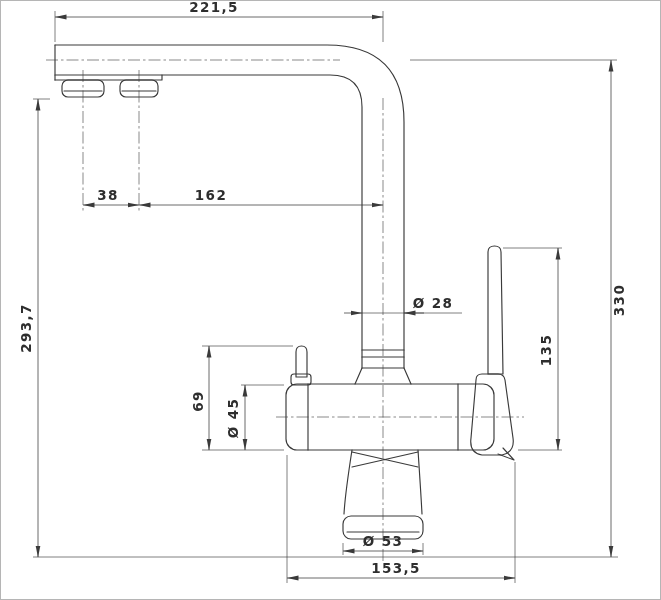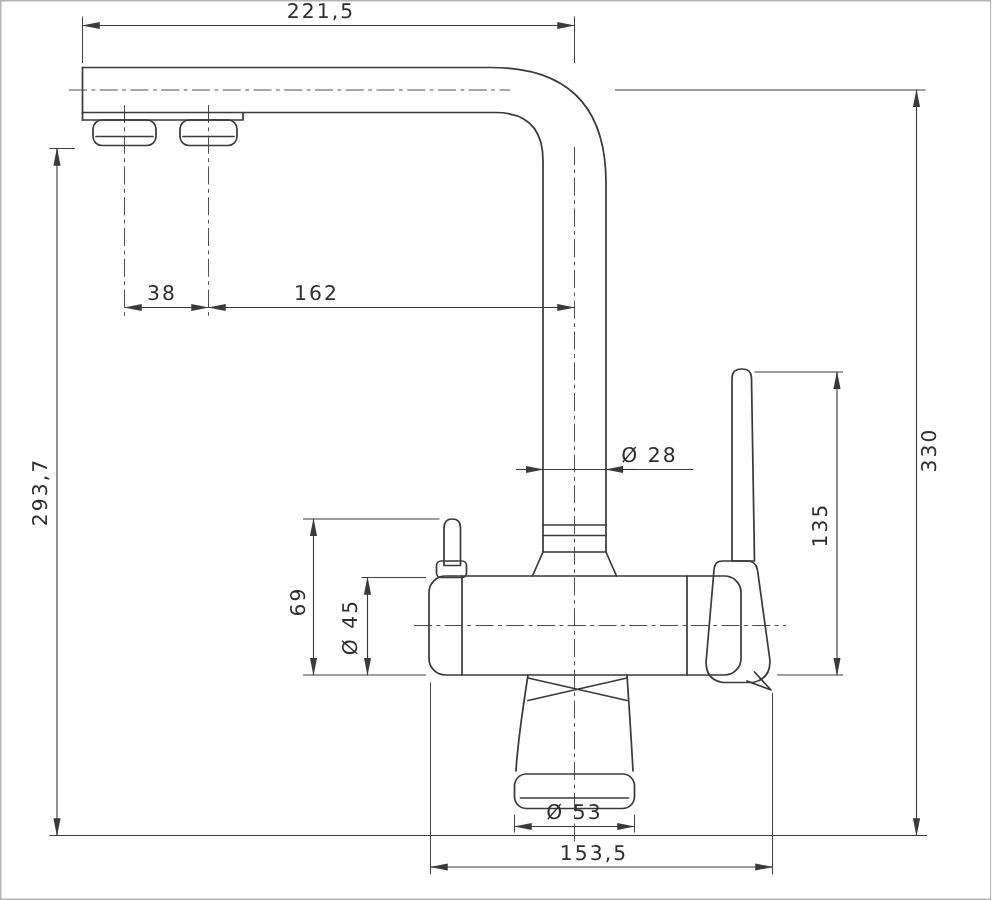--- a/index.html
+++ b/index.html
@@ -1,16 +1,16 @@
 <!DOCTYPE html>
 <html><head>
 <meta charset="utf-8">
 <style>
   html,body{margin:0;padding:0;background:#ffffff;}
-  .stage{width:661px;height:600px;position:relative;background:#fff;overflow:hidden;}
+  .stage{width:661px;height:600px;position:relative;background:#fff;overflow:hidden;font-weight:bold;}
   svg{display:block;}
   
   .outline *{stroke:#3a3a3a;stroke-width:1.15;fill:none;stroke-linejoin:round;stroke-linecap:round;}
   
   .ext *{stroke:#3a3a3a;stroke-width:0.65;fill:none;}
   
   .dims path{stroke:#3a3a3a;stroke-width:0.75;fill:none;}
   
   .cl *{stroke:#3a3a3a;stroke-width:0.6;fill:none;stroke-dasharray:12 3 2.5 3;}
   text{font-family:"DejaVu Sans","Liberation Sans",sans-serif;font-size:13.5px;fill:#2e2e2e;letter-spacing:1.4px;}

